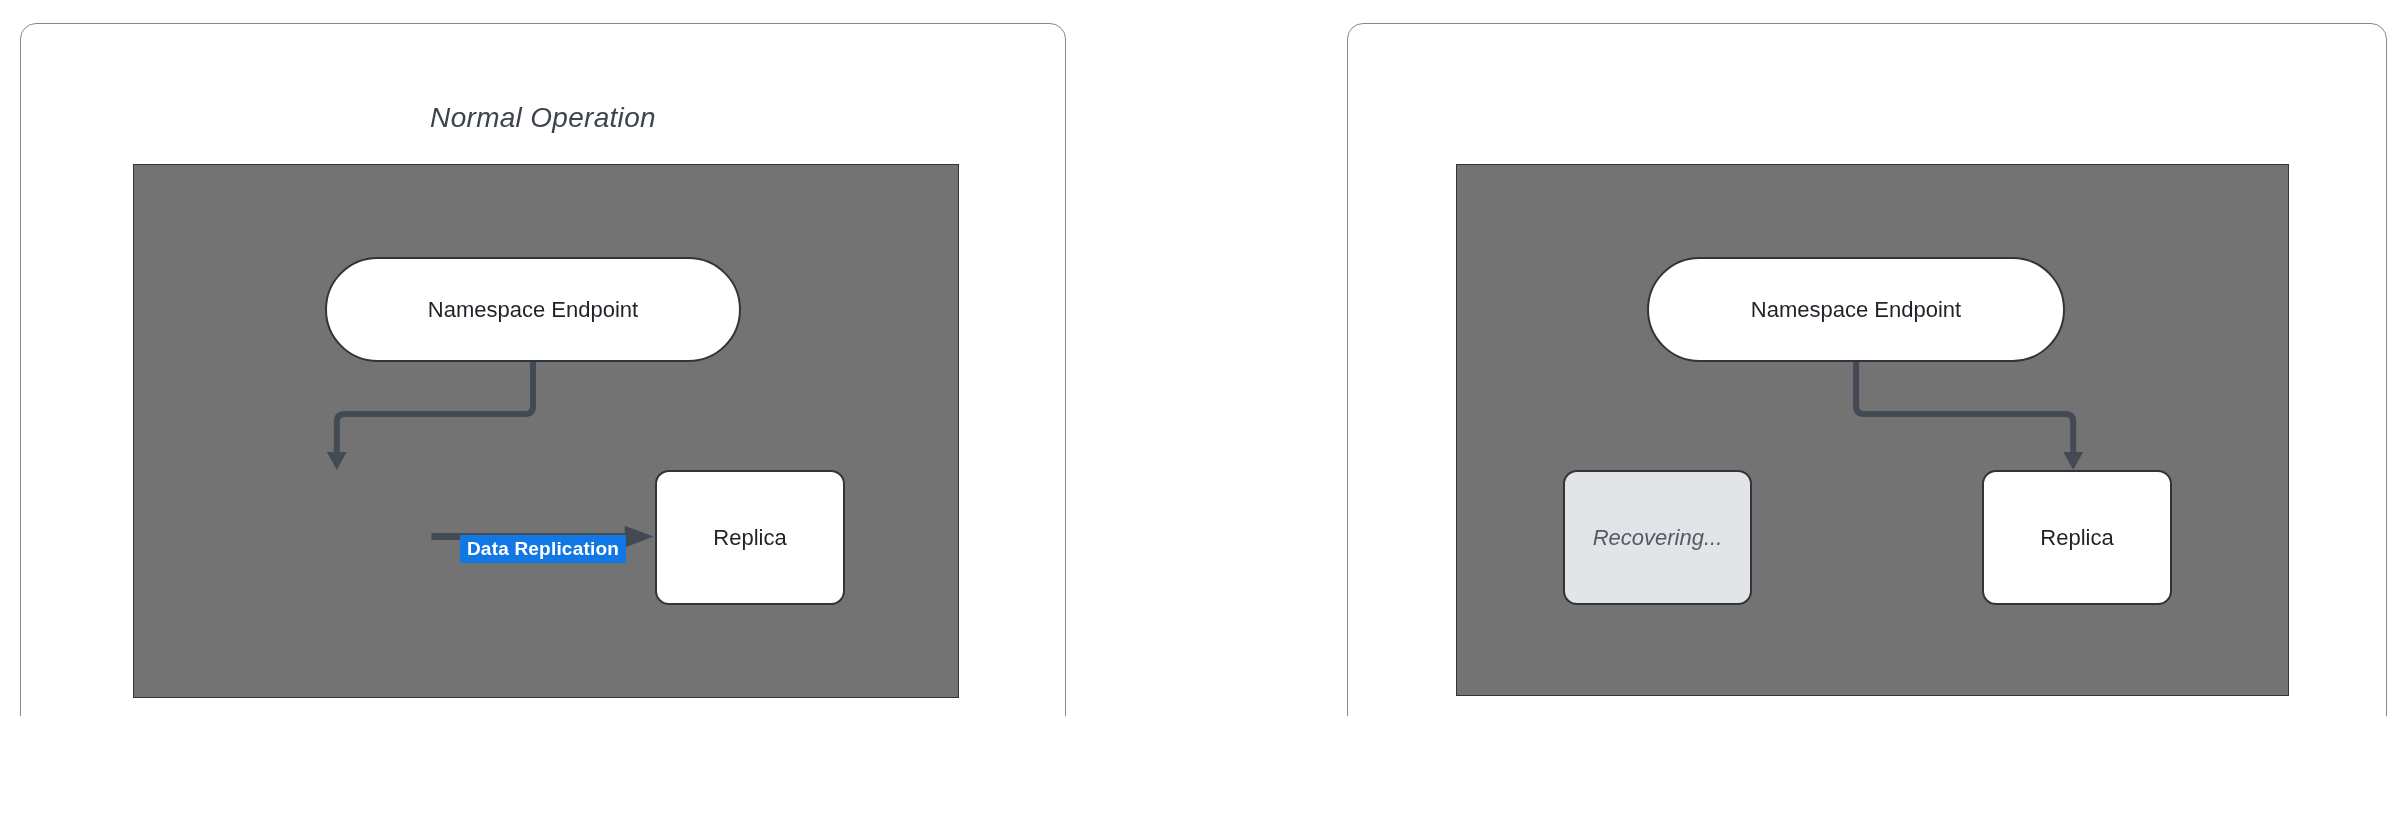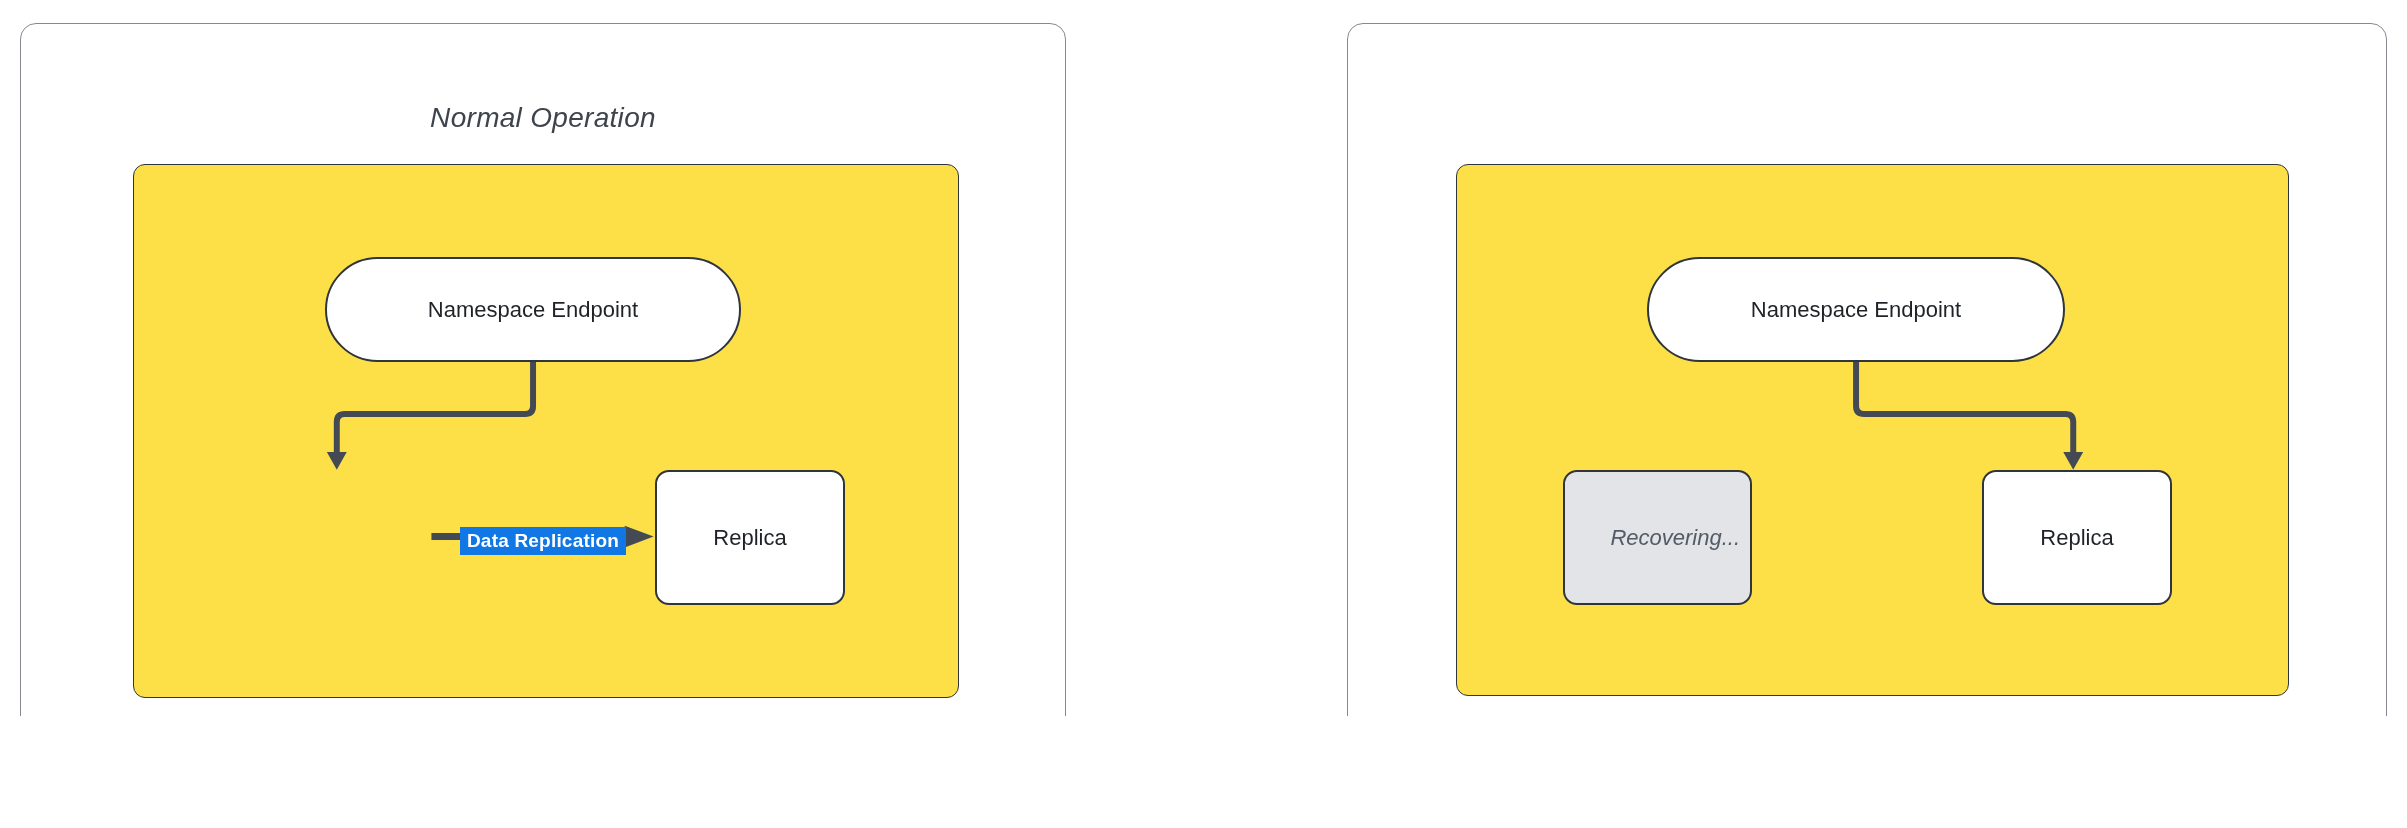--- a/index.html
+++ b/index.html
@@ -29,22 +29,22 @@
     width: 100%;
     text-align: center;
     font-size: 28px;
     font-style: italic;
     color: #3e444c;
     letter-spacing: 0.3px;
   }
   .group {
     position: absolute;
     top: 140px;
-    border-radius: 12px;
-    background: #fde047;
+    border-radius: 0;
+    background: #737373;
     border: 1px solid #2f353d;
     box-sizing: border-box;
   }
   .group-left  { left: 112px; width: 826px; height: 534px; }
   .group-right { left: 108px; width: 833px; height: 532px; }
   .connector-svg {
     position: absolute;
     left: 0; top: 0;
     width: 100%; height: 100%;
     overflow: visible;
@@ -83,27 +83,26 @@
     padding: 0 10px;
   }
   .node-primary        { left: 107px; width: 191px; }
   .node-replica-left   { left: 521px; width: 190px; }
   .node-recovering {
     left: 106px; width: 189px;
     background: #e2e4e8;
     border-color: #30353c;
     color: #535b66;
     font-style: italic;
-    justify-content: flex-end;
   }
   .node-replica-right  { left: 525px; width: 190px; }
   .replication-label {
     position: absolute;
     left: 326px;
-    top: 362px;
+    top: 370px;
     width: 166px;
     height: 28px;
     line-height: 28px;
     text-align: center;
     background: #1177e4;
     color: #ffffff;
     font-size: 19px;
     font-weight: 700;
     letter-spacing: 0.2px;
   }

